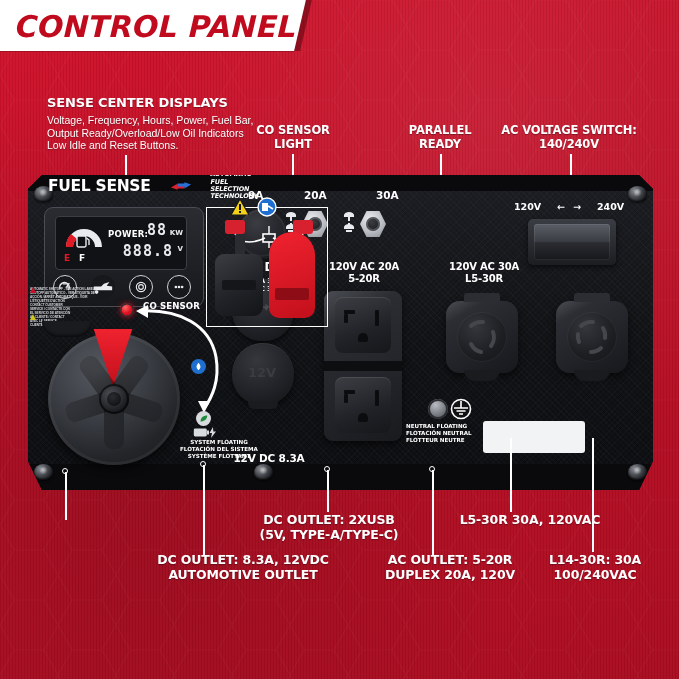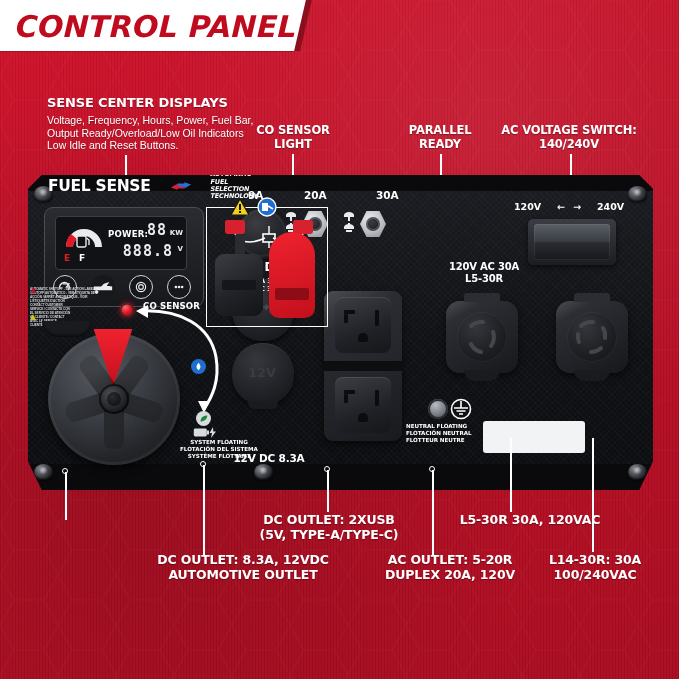--- a/index.html
+++ b/index.html
@@ -552,20 +552,22 @@
     <div class="bk-label" style="left:348px; top:14px;">30A</div>
     <div class="breaker" style="left:332px; top:36px;"></div>
     <svg class="pushico" style="left:314px; top:36px;" viewBox="0 0 14 22">
       <path d="M2 6 L12 6 L12 4 A5 3 0 0 0 2 4 Z" fill="#e9ebee"></path>
         <rect x="6" y="6" width="2" height="4" fill="#e9ebee"></rect>
       <path d="M2 18 L12 18 L12 16 A5 3 0 0 0 2 16 Z" fill="#e9ebee"></path>
         <rect x="6" y="12" width="2" height="4" fill="#e9ebee"></rect>
       <rect x="4" y="19" width="6" height="2" fill="#e9ebee"></rect>
     </svg>
 
+    <div class="midlbl" style="left:280px; top:86px; width:112px;">120V AC 20A
+5-20R</div>
 
     <div id="duplex">
       <div class="recept" style="top:6px;">
         <div class="slotL"></div>
         <div class="slotL2"></div>
         <div class="slotR"></div>
         <div class="slotG"></div>
       </div>
       <div id="duplex-band"></div>
       <div class="recept" style="top:86px;">

